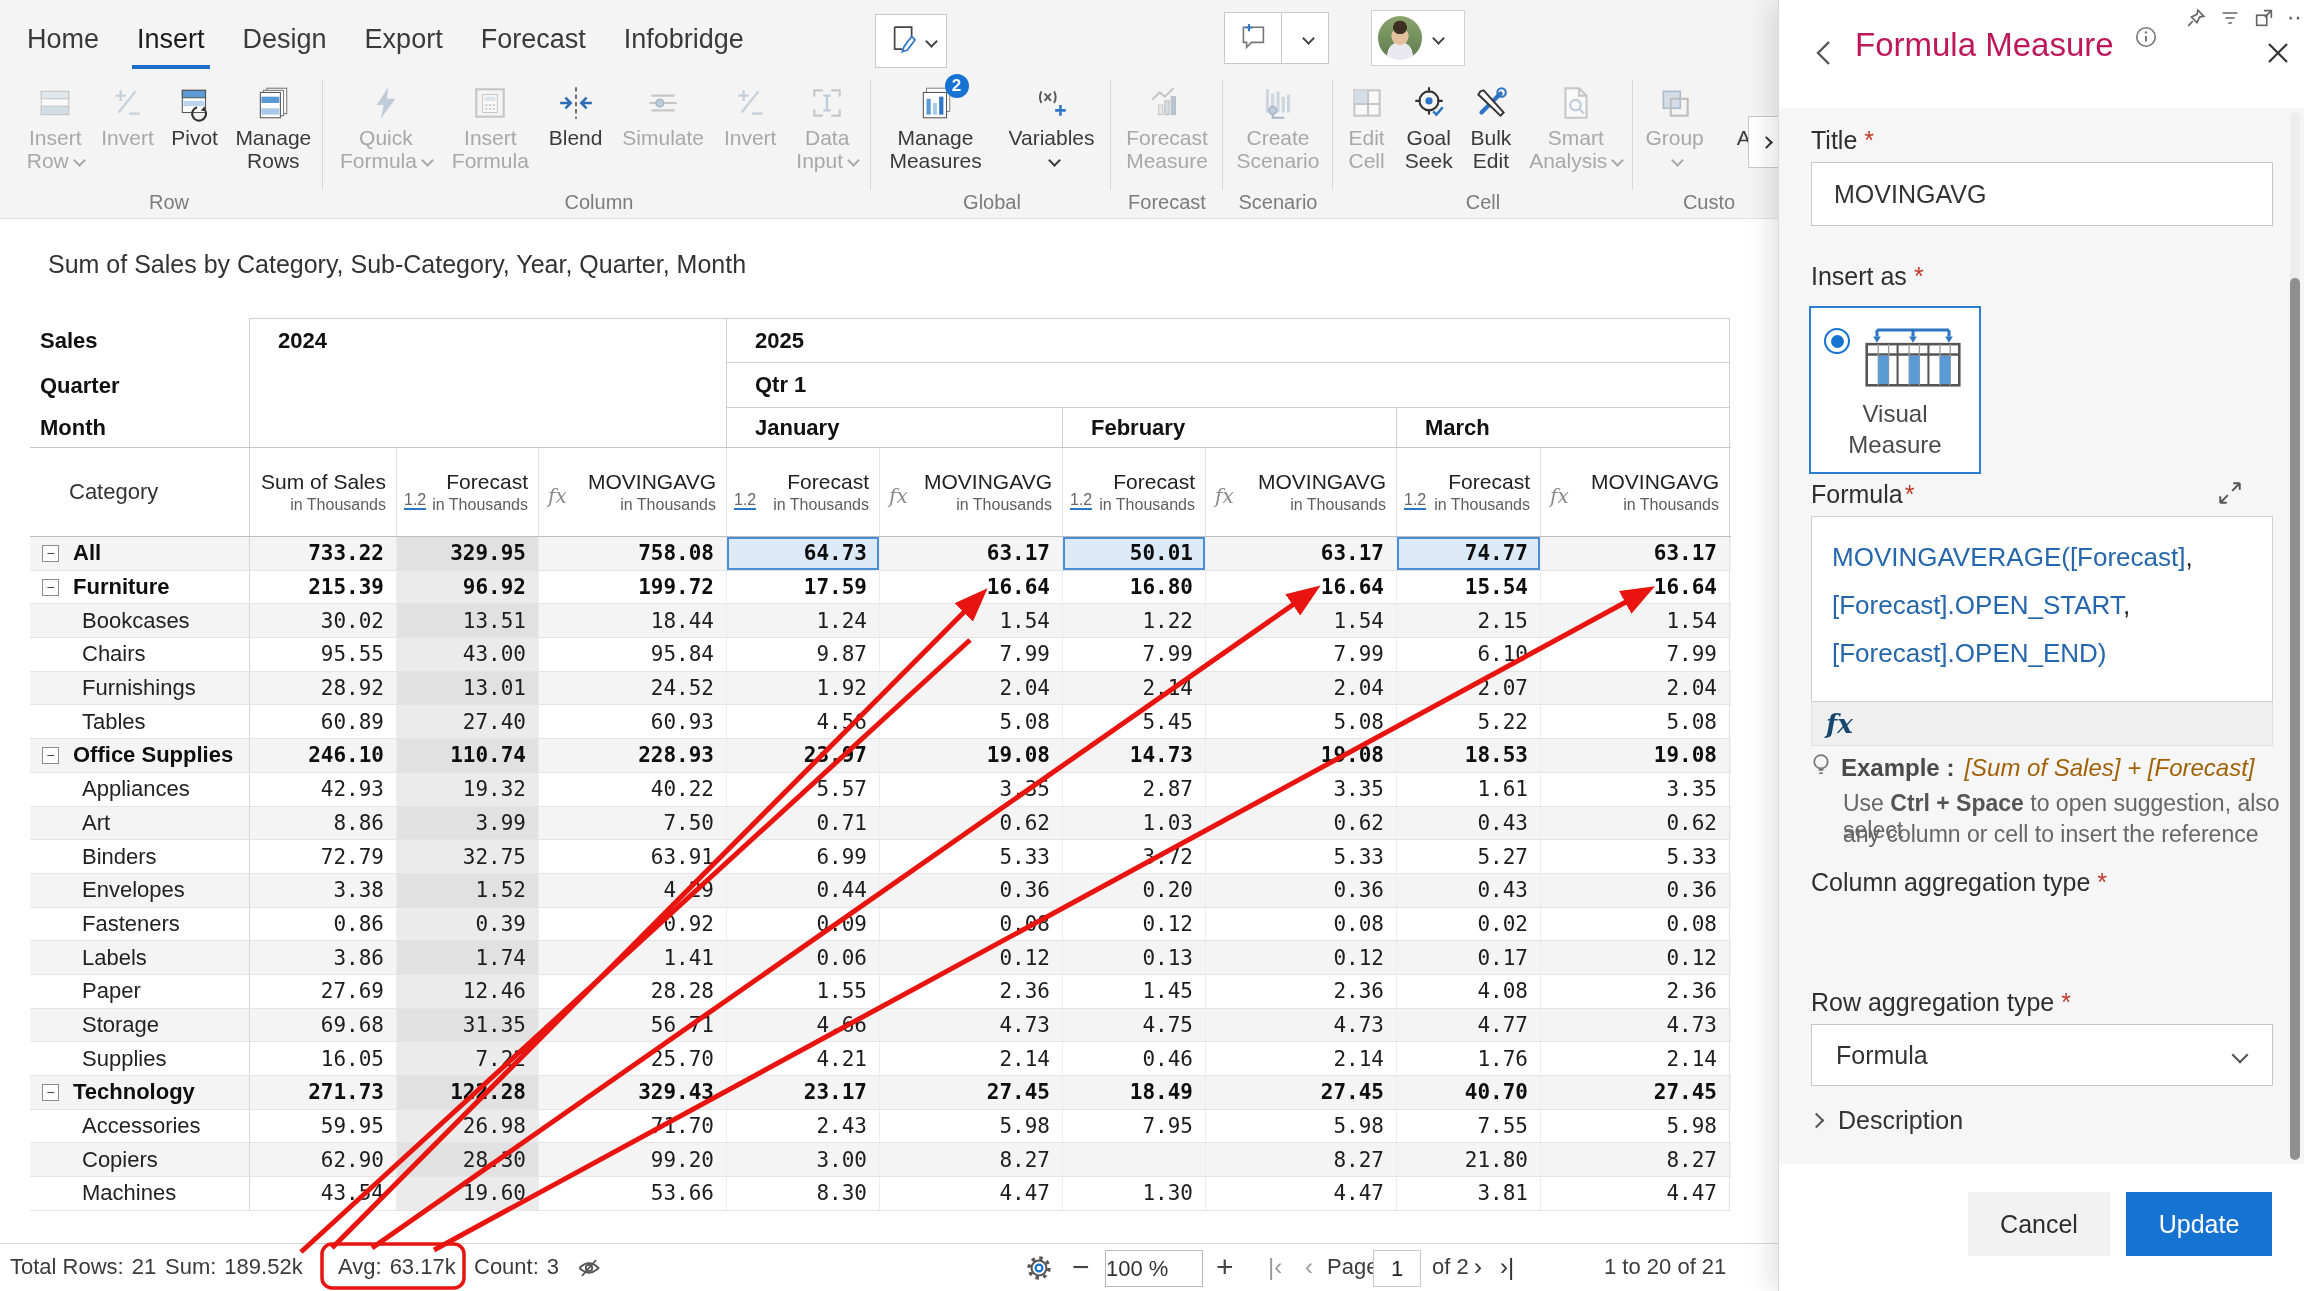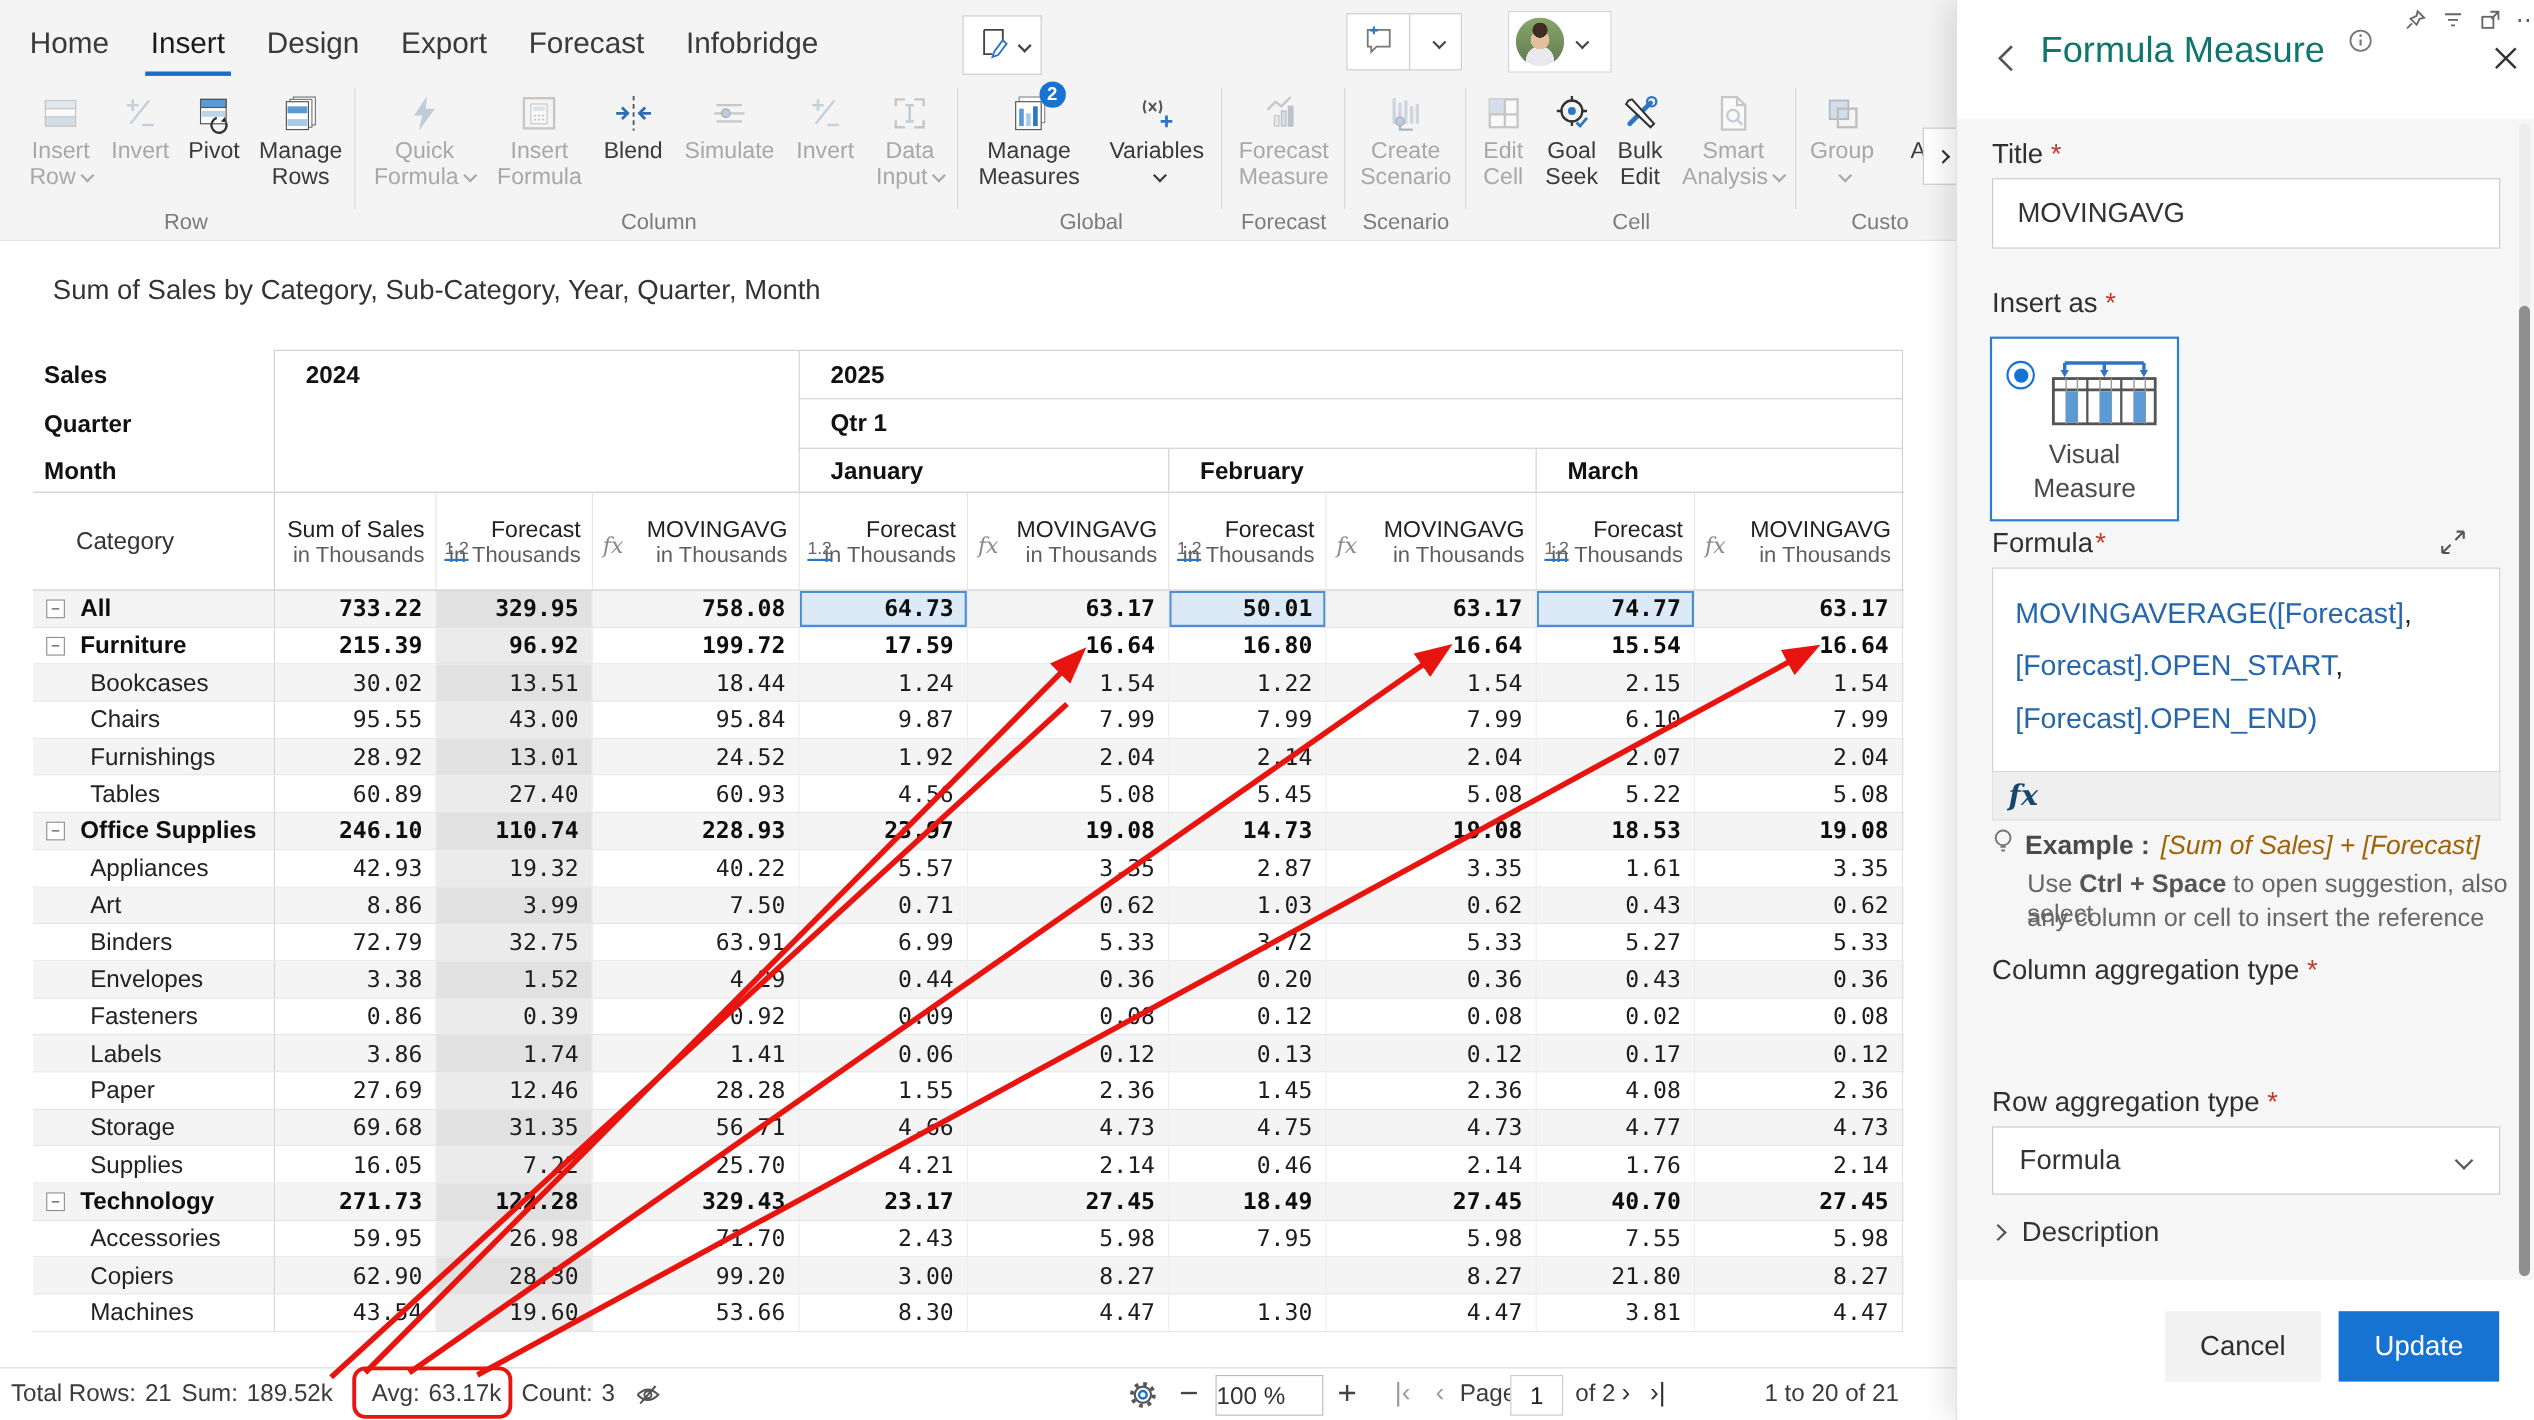--- a/index.html
+++ b/index.html
@@ -57,21 +57,21 @@
   .hr-year .hblock{border-top:1px solid #cfcfcf}
   .hr-year .hblock.hlast,.hr-quarter .hblock.hlast{border-bottom:1px solid #cfcfcf}
   .chead{height:90px;background:#fff;border-top:1px solid #c9c9c9;border-bottom:1px solid #bdbdbd}
   .ch{border-left:1px solid #e4e4e4;position:relative}
   .ch.cat{border-left:none;font-size:22px;color:#333;padding-left:39px}
   .chead .ch:nth-child(2){border-left-color:#cfcfcf}
   .chead .ch:last-child{border-right:1px solid #cfcfcf}
   .ch.m{justify-content:flex-end;padding-right:10px}
   .mht{text-align:right}
   .mhn{display:block;font-size:21px;color:#222;line-height:25px}
-  .mhs{display:block;font-size:20px;color:#5d5d5d;line-height:22px}
+  .mhs{display:block;font-size:16px;color:#5d5d5d;line-height:22px}
   .ic12{position:absolute;left:7px;bottom:26px;font-size:16px;color:#666;border-bottom:2px solid #2e75c3;line-height:17px}
   .icfx{position:absolute;left:9px;bottom:28px;font-size:20px;color:#8a8a8a;font-style:italic;font-family:"DejaVu Serif",serif}
   .trow{height:33.7px;border-bottom:1px solid #e4e4e4;background:#fff}
   .trow.stripe{background:#f4f4f4}
   .td{border-left:1px solid #ededed;height:100%}
   .td.cat{border-left:none}
   .trow .td:nth-child(2){border-left-color:#d6d6d6}
   .trow .td:last-child{border-right:1px solid #e0e0e0}
   .td.num{justify-content:flex-end;padding-right:12px;font-family:"DejaVu Sans Mono",monospace;font-size:21px;color:#1d1d1d}
   .boldrow .td.num,.boldrow .catname{font-weight:700;color:#0e0e0e}
@@ -89,21 +89,21 @@
   .sbicon{position:absolute;display:inline-flex;align-items:center;justify-content:center;cursor:pointer}
   .zoombox{position:absolute;left:1105px;top:6px;width:98px;height:37px;border:1px solid #b9b9b9;background:#fff;text-align:left;line-height:35px;font-size:22px;color:#333}
   .pg{position:absolute;top:0;line-height:46px;font-size:24px;color:#9a9a9a;cursor:pointer}
   .pg.en{color:#333}
   .pageinput{position:absolute;left:1373px;top:6px;width:48px;height:37px;border:1px solid #c9c9c9;background:#fff;text-align:center;line-height:35px;font-size:22px;color:#222}
 
   
   .panel{position:absolute;left:1778px;top:0;width:526px;height:1291px;background:#fff;border-left:1px solid #dadada;box-shadow:-10px 0 22px rgba(0,0,0,0.10);z-index:30}
   .pbody{position:absolute;left:0;top:108px;width:526px;height:1056px;background:#f6f6f6}
   .pback{position:absolute;left:32px;top:36px;cursor:pointer}
-  .ptitle{position:absolute;left:76px;top:26px;font-size:33px;color:#0f766e}
+  .ptitle{position:absolute;left:76px;top:26px;font-size:33px;color:#be185d}
   .pinfo{position:absolute;left:356px;top:26px;cursor:pointer}
   .pclosebtn{position:absolute;left:482px;top:36px;width:34px;height:34px;cursor:pointer}
   .plabel{position:absolute;left:32px;font-size:25px;color:#2f2f2f;z-index:2}
   .req{color:#c0392b;margin-left:7px}
   .req0{color:#c0392b;margin-left:2px}
   .pinput{position:absolute;left:32px;width:462px;height:64px;background:#fff;border:1px solid #c6c6c6;display:flex;align-items:center;padding-left:22px;font-size:25px;color:#333;z-index:2}
   .card{position:absolute;width:172px;height:168px;background:#fff;z-index:2;cursor:pointer}
   .card.sel{border:2px solid #2b7cd3}
   .card.unsel{border:1px solid #ececec}
   .radio{position:absolute;left:13px;top:20px;width:26px;height:26px;border:2px solid #8a8a8a;border-radius:50%;background:#fff;display:flex;align-items:center;justify-content:center}

